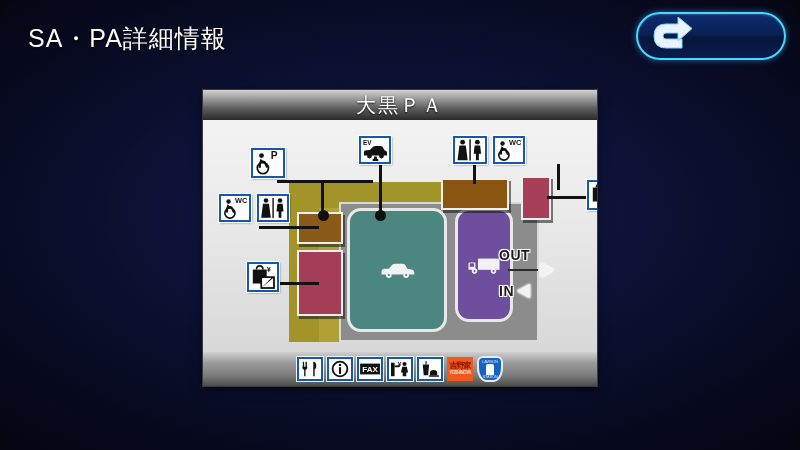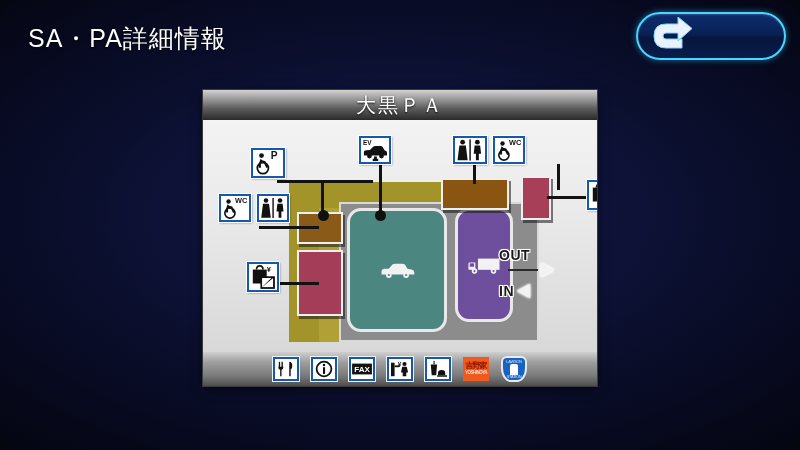--- a/index.html
+++ b/index.html
@@ -54,21 +54,21 @@
     text-shadow:0 1px 2px rgba(0,0,0,.85);
   }
   #map-body {
     position:relative; width:100%; height:232px;
     background: linear-gradient(180deg,#f3f3f3 0%, #eaeaea 40%, #d8d8d8 100%);
     overflow:hidden;
   }
   #panel-footer {
     height:34px; width:100%;
     background: linear-gradient(180deg,#cfcfcf 0%, #9e9e9e 30%, #7a7a7a 70%, #4d4d4d 100%);
-    display:flex; align-items:center; justify-content:center; gap:12px;
+    display:flex; align-items:center; justify-content:center; gap:4px;
   }
   
   .region { position:absolute; }
   #olive-area {
     left:86px; top:62px; width:190px; height:160px;
     background:#a39429;
   }
   #olive-notch {
     left:116px; top:88px; width:160px; height:134px;
     background:#b0a035;

